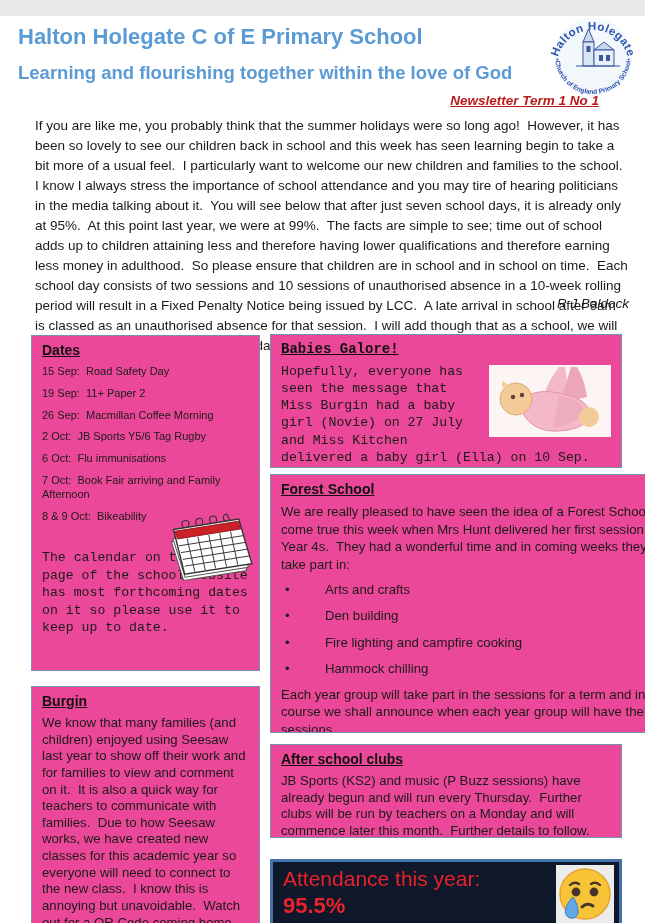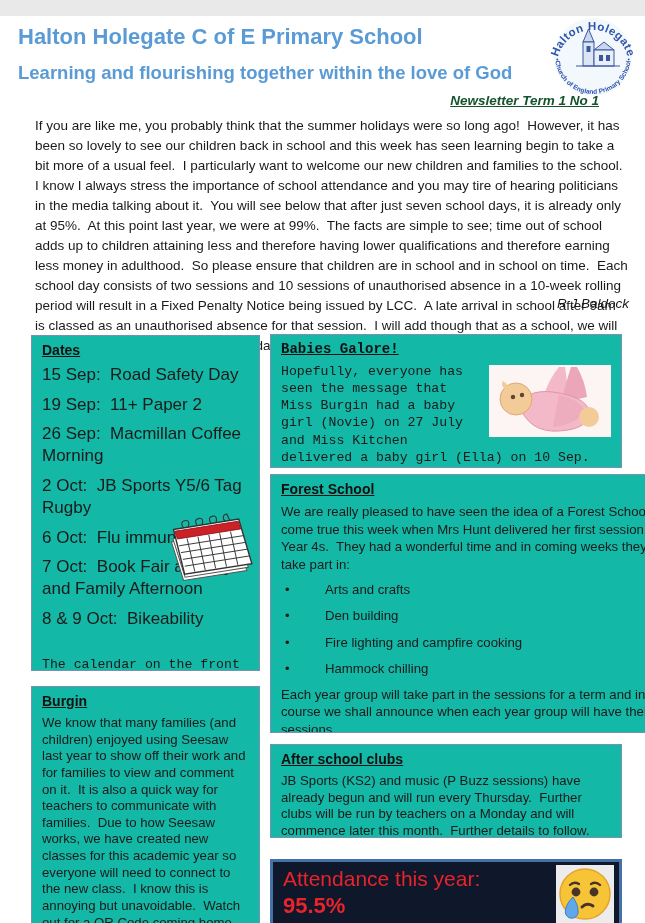--- a/index.html
+++ b/index.html
@@ -14,43 +14,43 @@
     font-size:22px;font-weight:bold;color:#5b9bd5;
   }
   .tagline{
     position:absolute;left:18px;top:46px;width:530px;
     font-size:18.5px;font-weight:bold;color:#5b9bd5;
   }
   .logo{position:absolute;left:546px;top:0px;width:94px;height:82px;}
   .newsletter-label{
     position:absolute;right:46px;top:77px;
     font-size:13.5px;font-style:italic;font-weight:600;
-    text-decoration:underline;color:#14532d;
+    text-decoration:underline;color:#b91c1c;
   }
   
   .intro{
     position:absolute;left:35px;top:100px;width:594px;
     font-size:13.5px;line-height:1.48;white-space:pre-wrap;
   }
   .signature{
     position:absolute;left:35px;top:280px;width:594px;
     text-align:right;font-size:13.5px;font-style:italic;
   }
   
   .box{
-    position:absolute;background:#14b8a6;border:1.5px solid #7792b0;
+    position:absolute;background:#ec4899;border:1.5px solid #7792b0;
     padding:6px 10px;box-sizing:border-box;overflow:hidden;
   }
   .box h3{
     margin:0 0 6px 0;font-size:14px;font-weight:bold;
     text-decoration:underline;color:#111;
   }
   .box p{margin:0 0 8px 0;font-size:13.2px;line-height:1.32;white-space:pre-wrap;}
   .box-dates{left:31px;top:319px;width:229px;height:336px;}
-  .date-item{font-size:17px;line-height:1.3;margin:0 0 7.5px 0;white-space:pre-wrap;}
+  .date-item{font-size:11px;line-height:1.3;margin:0 0 7.5px 0;white-space:pre-wrap;}
   .dates-footer{margin-top:26px !important;font-family:Liberation Mono, monospace;}
   .calendar-wrap{position:absolute;right:4px;top:176px;width:90px;height:74px;}
   .box-seesaw{left:31px;top:670px;width:229px;height:240px;}
   .box-seesaw p{line-height:1.26;}
   .box-babies{left:270px;top:318px;width:352px;height:134px;font-family:Liberation Mono, monospace;}
   .box-babies p{line-height:1.3;}
   .baby-wrap{float:right;width:122px;height:72px;margin:2px 0 4px 6px;}
   .box-forest{left:270px;top:458px;width:424px;height:259px;}
   .box-forest p{line-height:1.33;}
   .bullet-row{display:flex;font-size:13.2px;line-height:1.3;margin:0 0 9px 0;}

